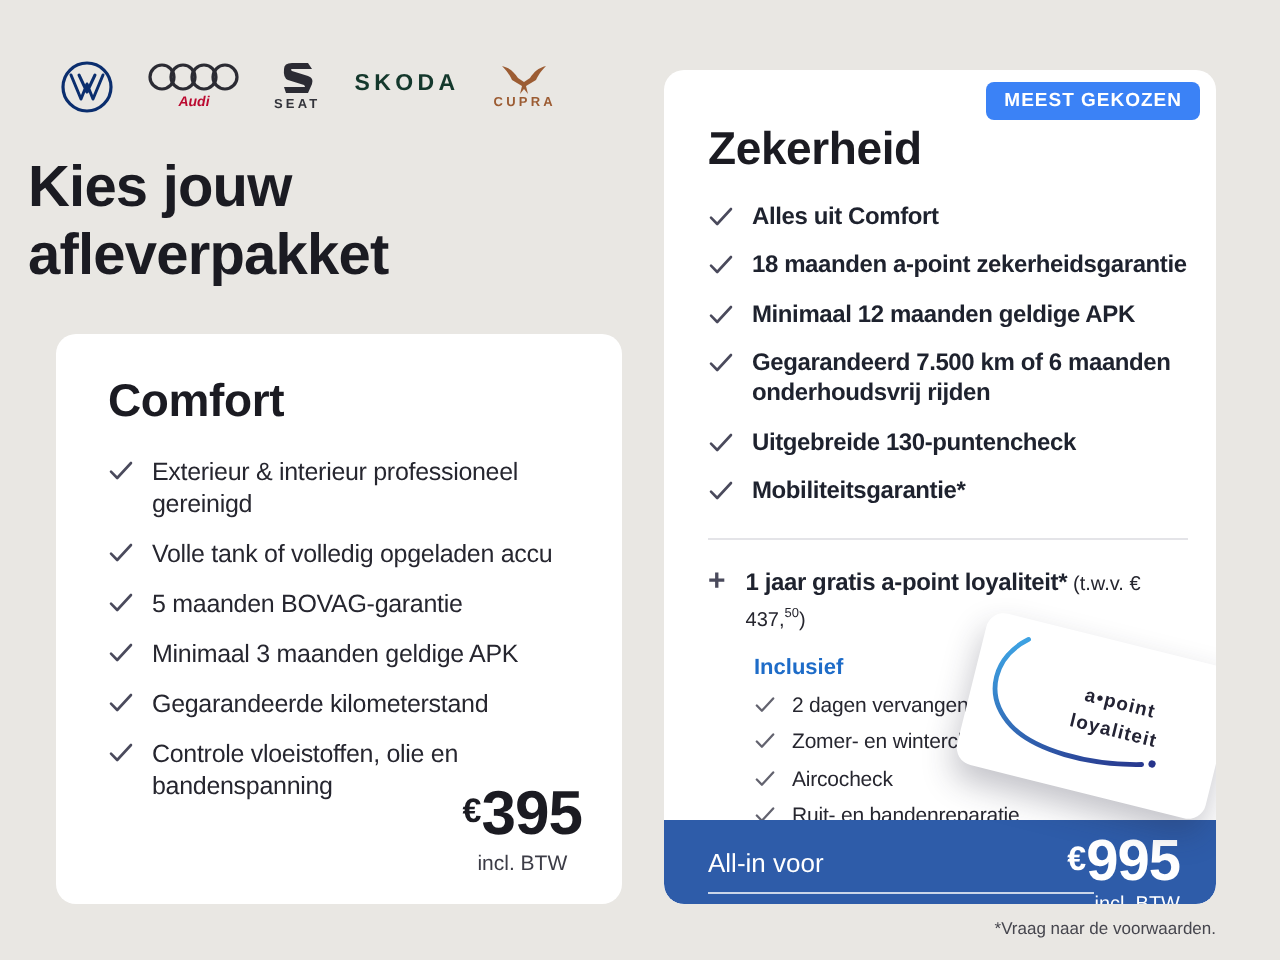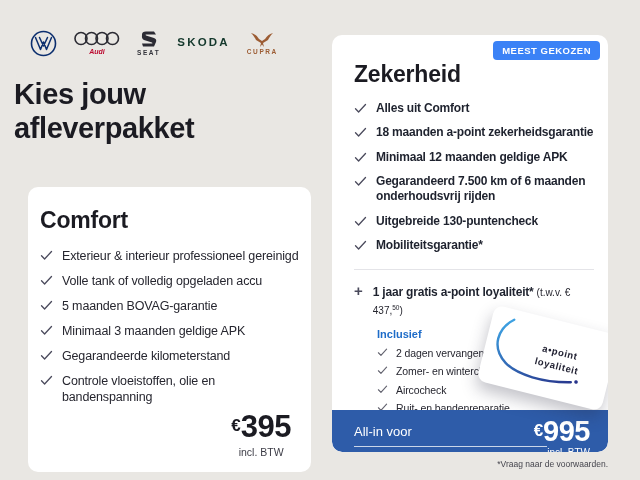--- a/index.html
+++ b/index.html
@@ -22,21 +22,21 @@
   
   .card { position:absolute; background:#FFFFFF; border-radius:10px; }
   .card h2 { font-size:23px; font-weight:bold; color:#1B1B22; letter-spacing:-0.2px; }
 
   .check-list { list-style:none; }
   .check-list li { display:flex; gap:9px; margin-bottom:9px; }
   .check-list .chk { flex:0 0 13px; margin-top:2px; }
   .check-list .txt { font-size:12.5px; line-height:1.28; color:#26262F; letter-spacing:-0.15px; }
 
   
-  .comfort { left:28px; top:167px; width:283px; height:285px; padding:18px 12px 0 12px;margin-top:20px; }
+  .comfort { left:28px; top:167px; width:283px; height:285px; padding:18px 12px 0 26px; }
   .comfort h2 { margin:2px 0 14px; }
   .price-block { position:absolute; right:20px; bottom:14px; text-align:center; color:#1B1B22; }
   .price-block .cur { font-size:17px; font-weight:bold; vertical-align:6px; }
   .price-block .amt { font-size:31px; font-weight:bold; letter-spacing:-0.5px; }
   .price-block .vat { font-size:10.5px; color:#3C3C46; margin-top:1px; }
 
   
   .zeker { left:332px; top:35px; width:276px; height:417px; padding:14px 12px 0 22px; overflow:hidden; }
   .zeker h2 { margin:12px 0 13px; }
   .badge { position:absolute; top:6px; right:8px; background:#3b82f6; color:#FFFFFF; font-size:9.5px; font-weight:bold; letter-spacing:0.5px; padding:4px 9px; border-radius:4px; }

